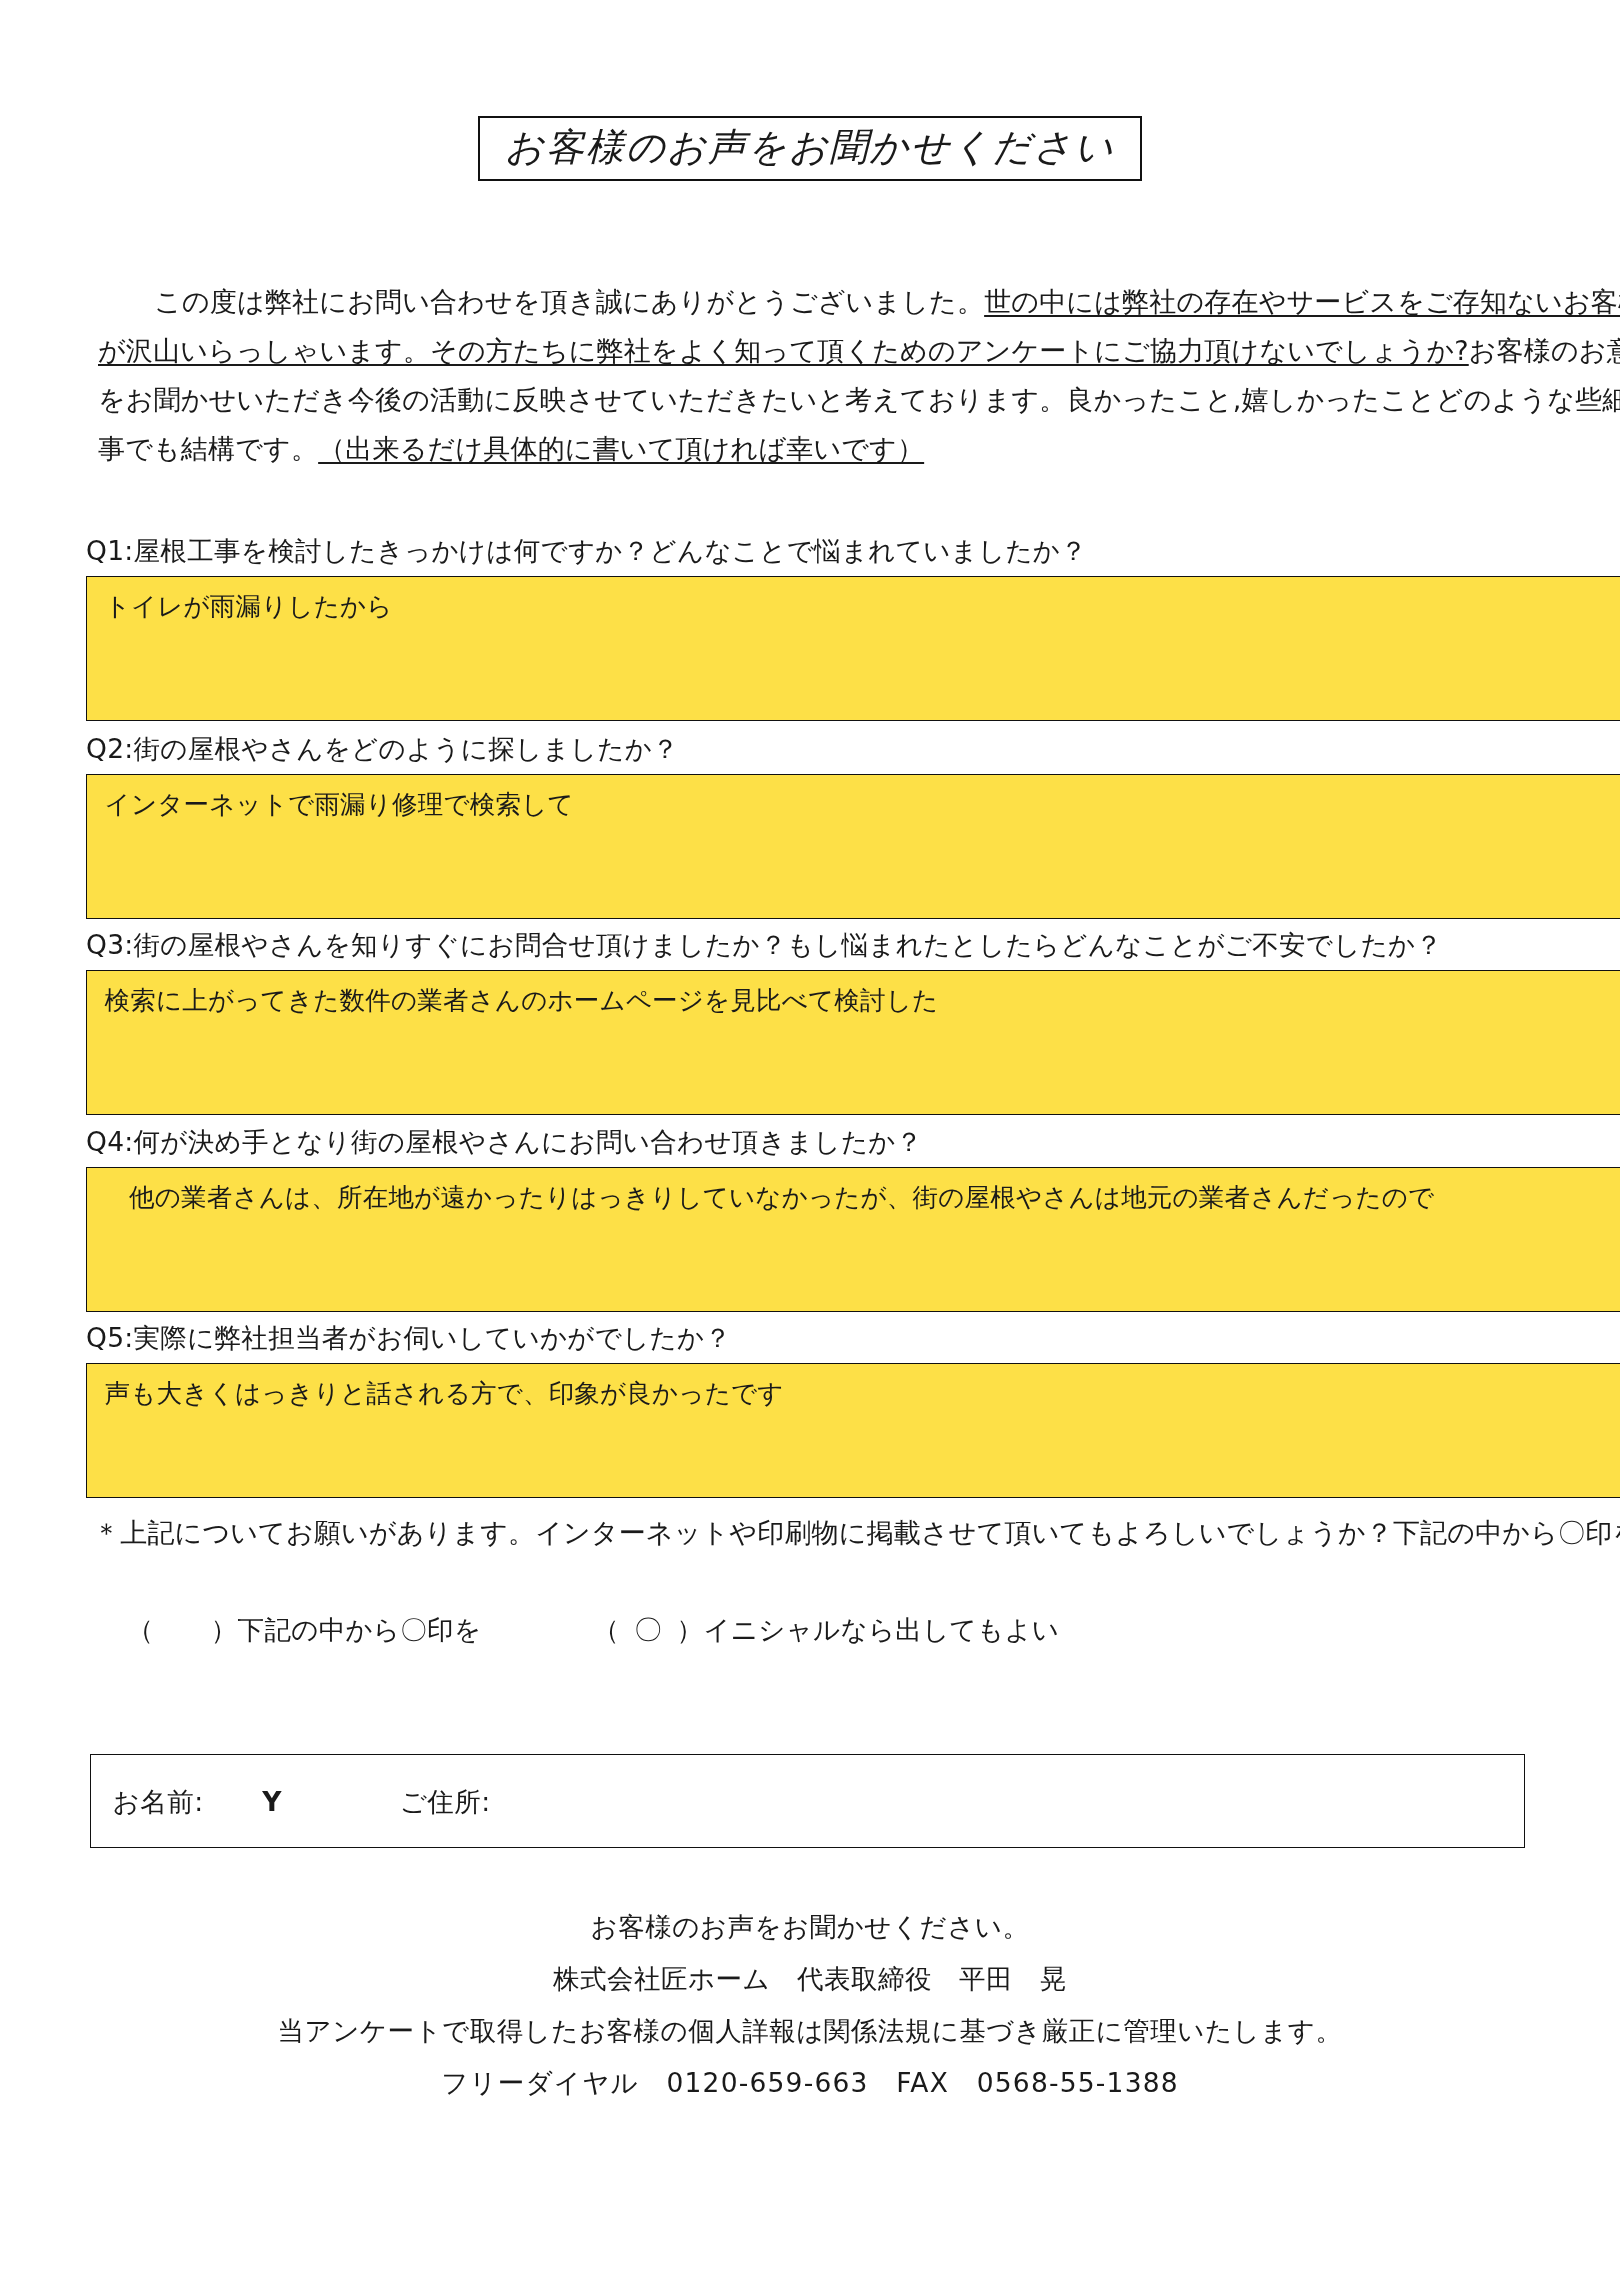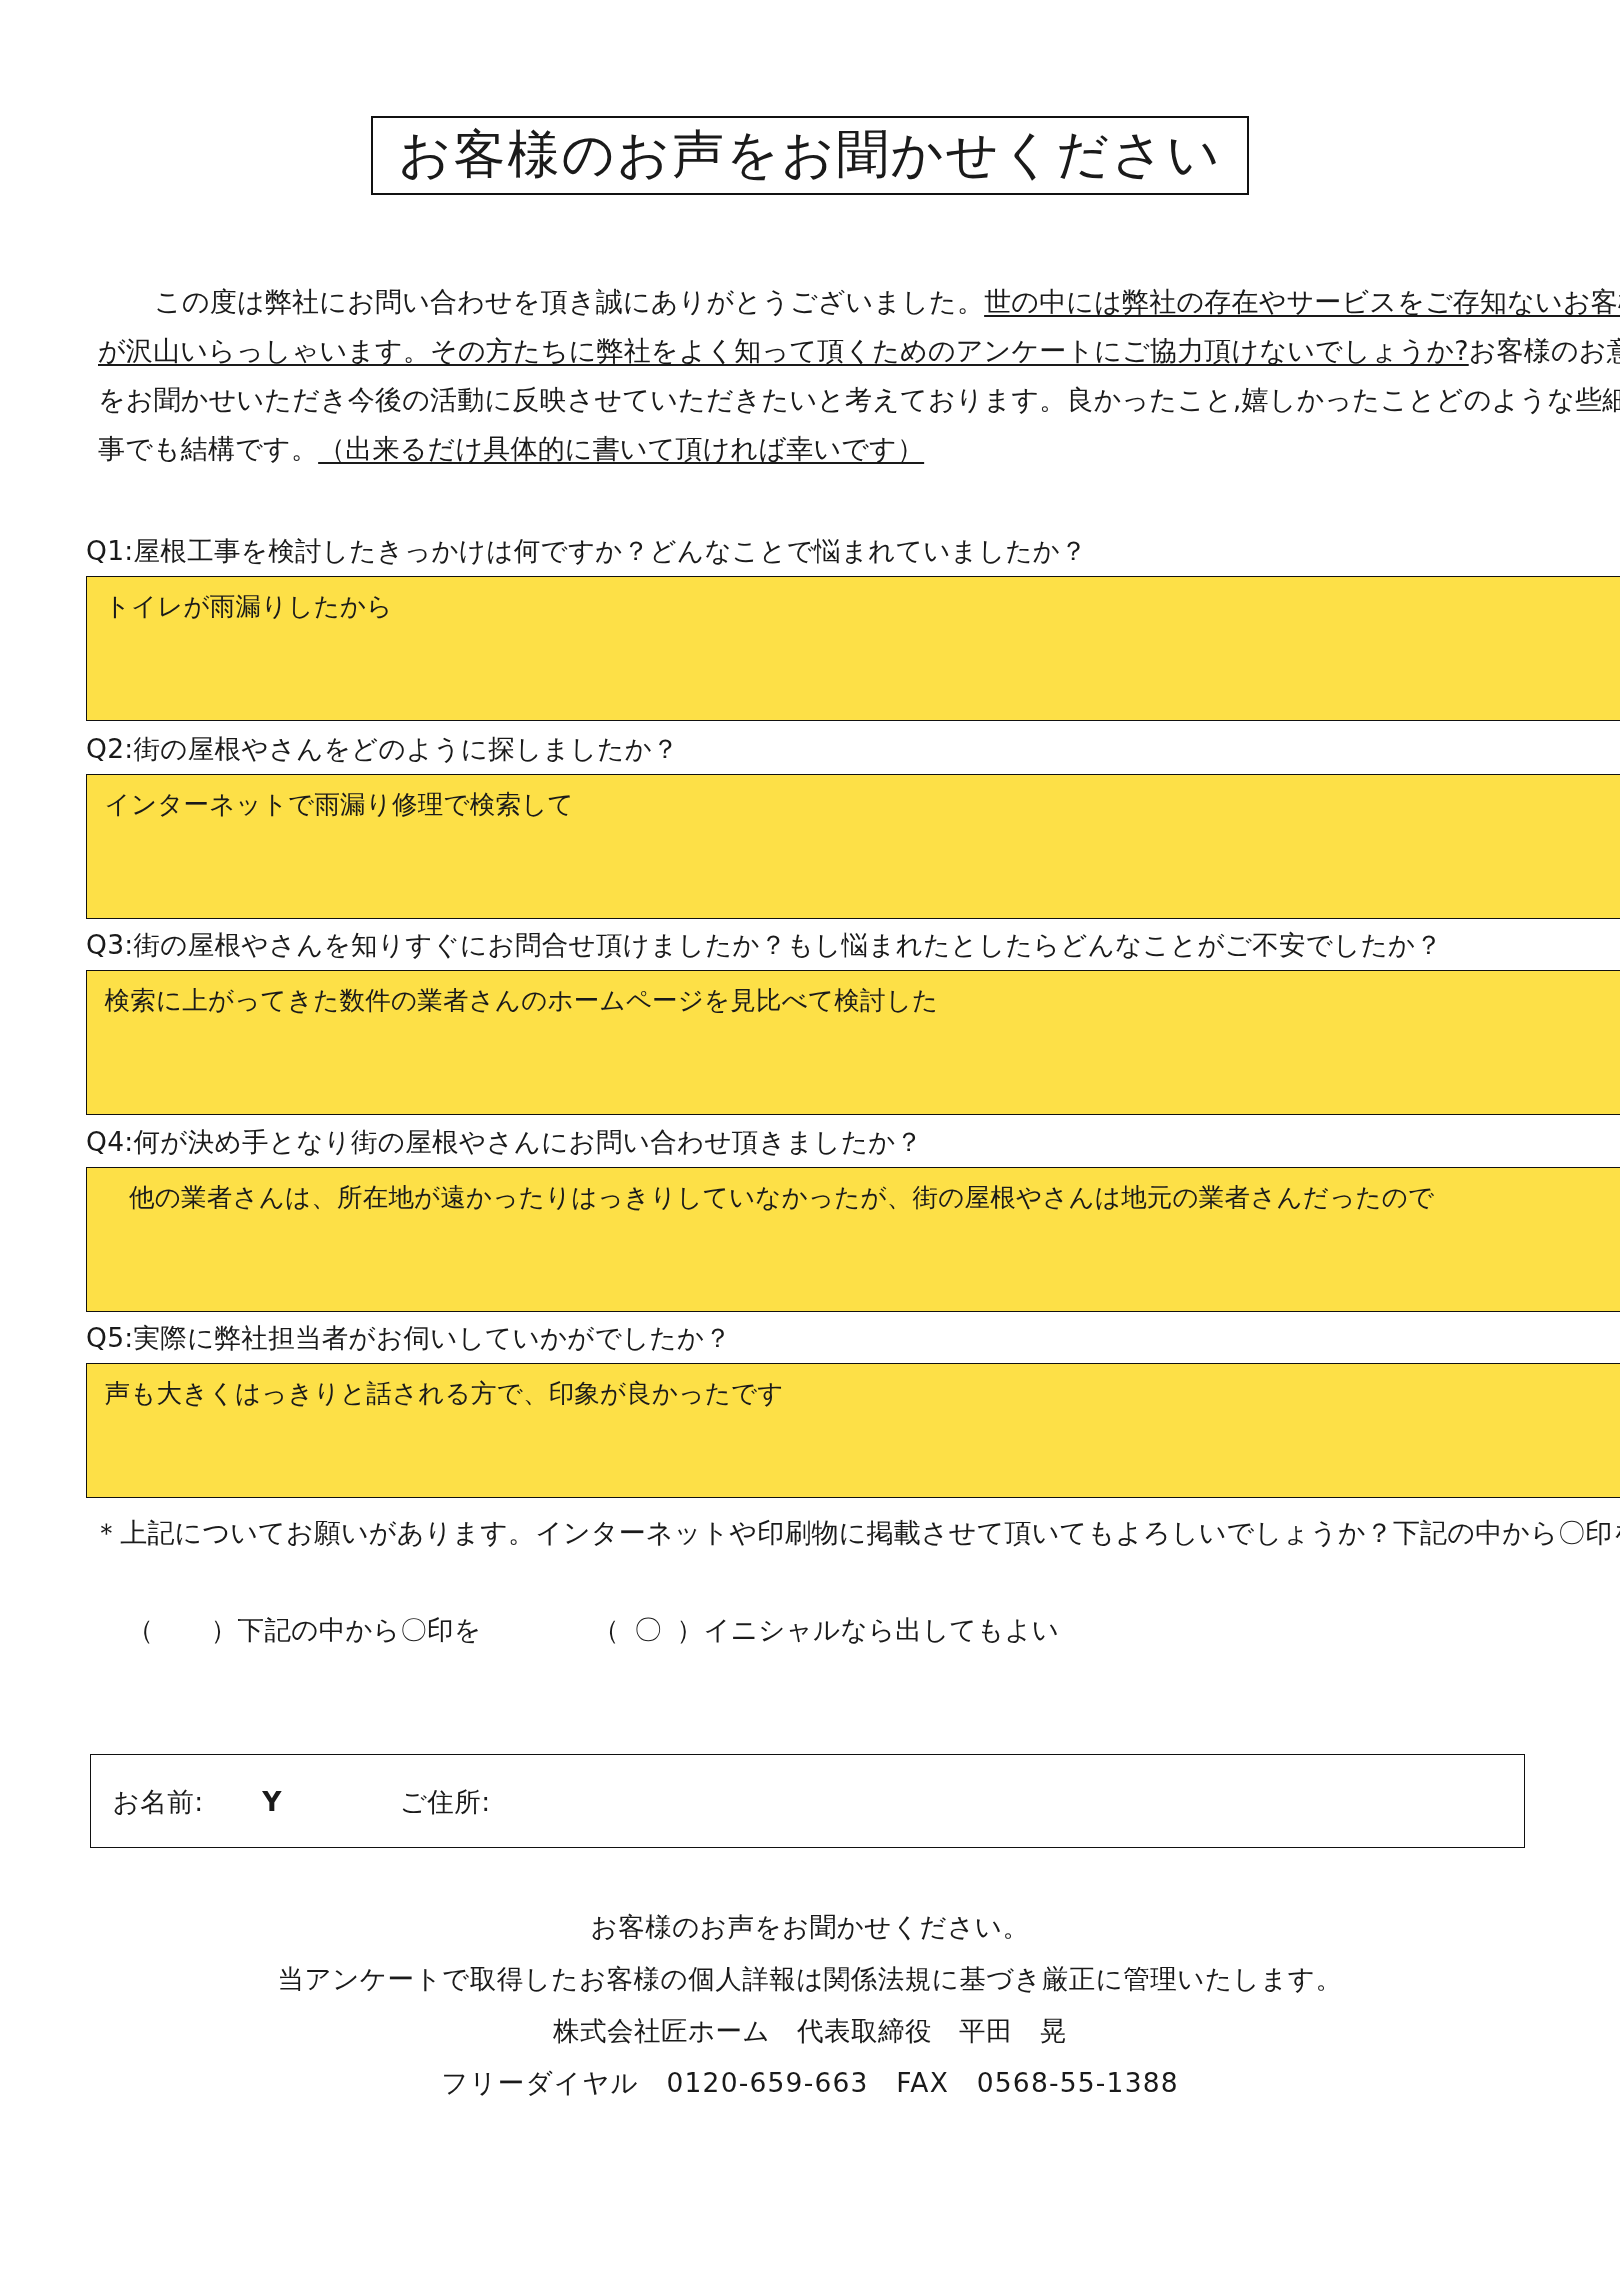--- a/index.html
+++ b/index.html
@@ -28,24 +28,25 @@
     width: 100%;
     text-align: center;
   }
   .title-box {
     display: inline-block;
     border: 2px solid #111;
     padding: 9.8px 25.5px 13.7px 25.5px;
     line-height: 1;
   }
   .title-text {
-    font-size: 52px;
+    font-size: 38px;
     letter-spacing: 2px;
     font-weight: 400;
     white-space: nowrap;
+    font-style: italic;
   }
   
   .intro {
     position: absolute;
     top: 277px;
     left: 98px;
     width: 1433px;
     font-size: 27px;
     line-height: 49px;
     letter-spacing: 0.2px;
@@ -210,19 +211,19 @@
   </div>
 
   <div class="idbox">
     <div class="idrow">
       <span>お名前:</span><span class="id-name-value">Y</span><span class="id-addr-label">ご住所:</span><span></span>
     </div>
   </div>
 
   <div class="footer">
     <span class="ln">お客様のお声をお聞かせください。</span>
+    <span class="ln">株式会社匠ホーム　代表取締役　平田　晃</span>
     <span class="ln">当アンケートで取得したお客様の個人詳報は関係法規に基づき厳正に管理いたします。</span>
-    <span class="ln">株式会社匠ホーム　代表取締役　平田　晃</span>
     <span class="ln tel">フリーダイヤル　0120-659-663　FAX　0568-55-1388</span>
   </div>
 
 </div>
 
 
 </body></html>

